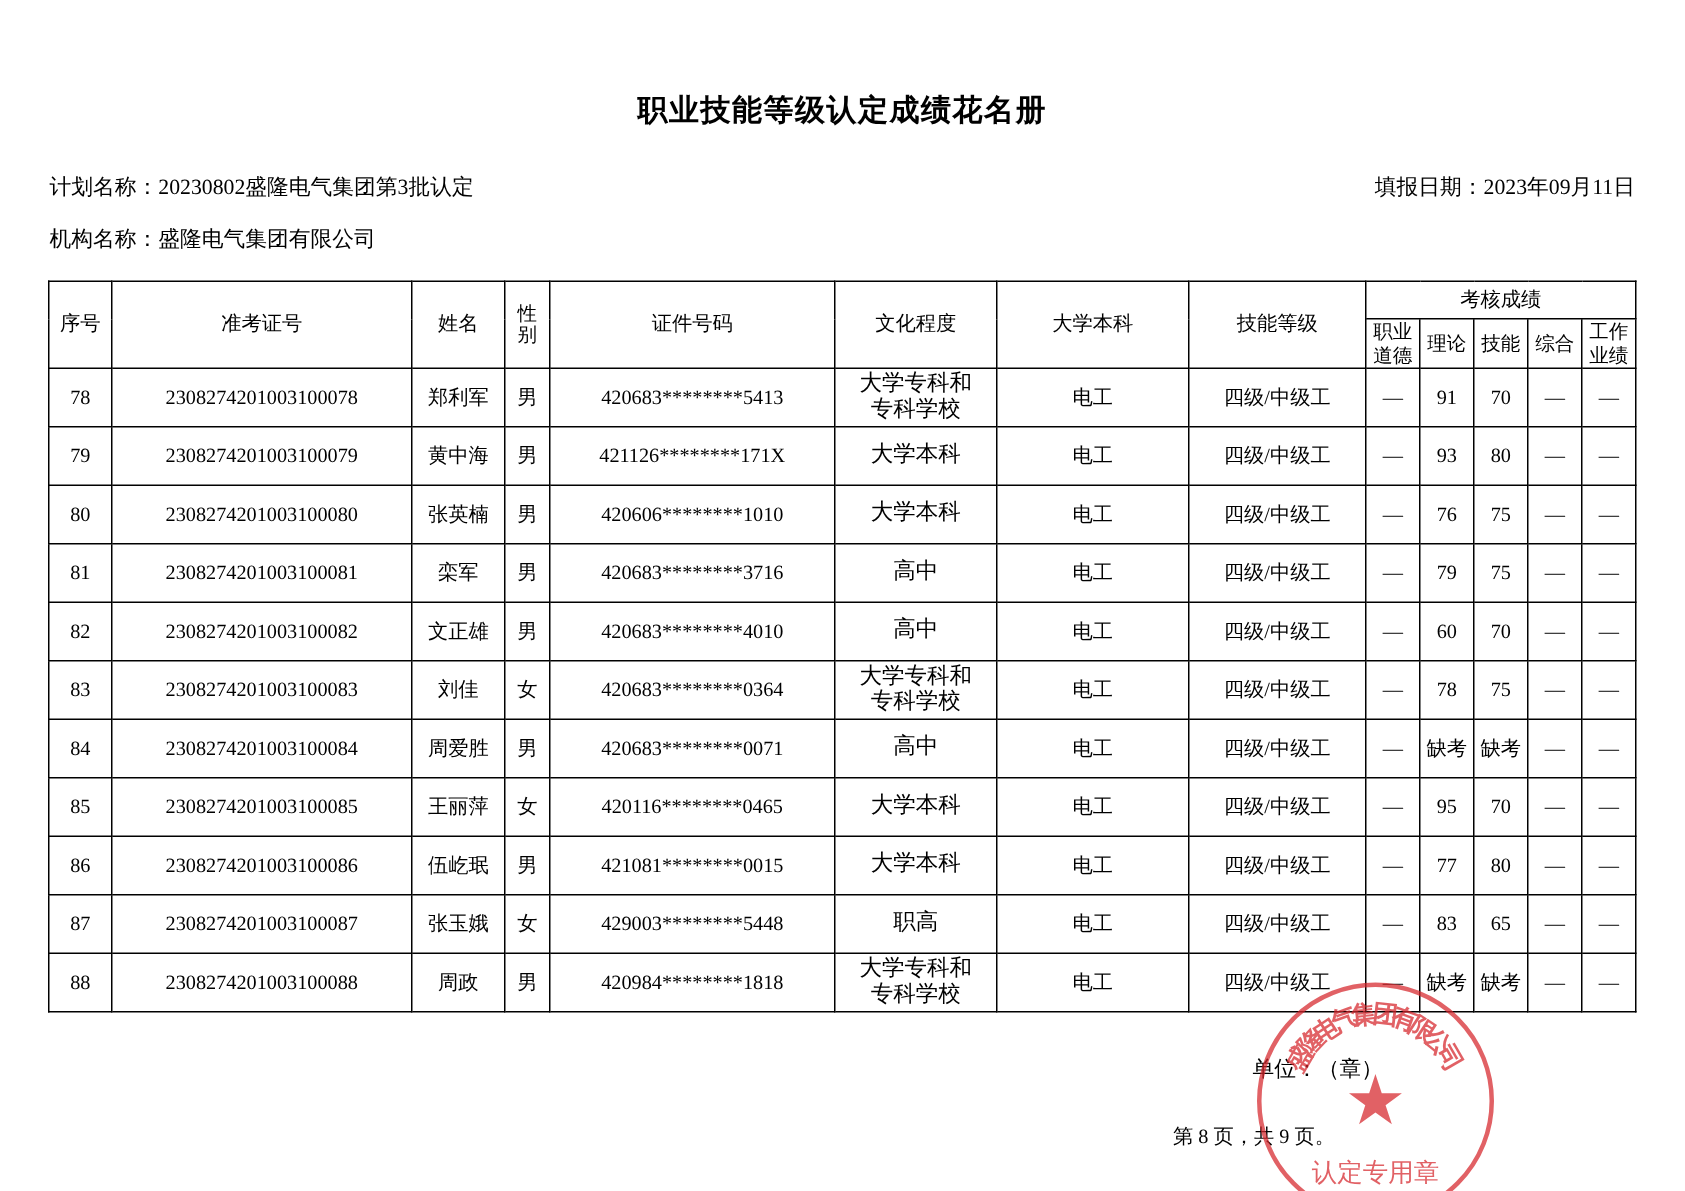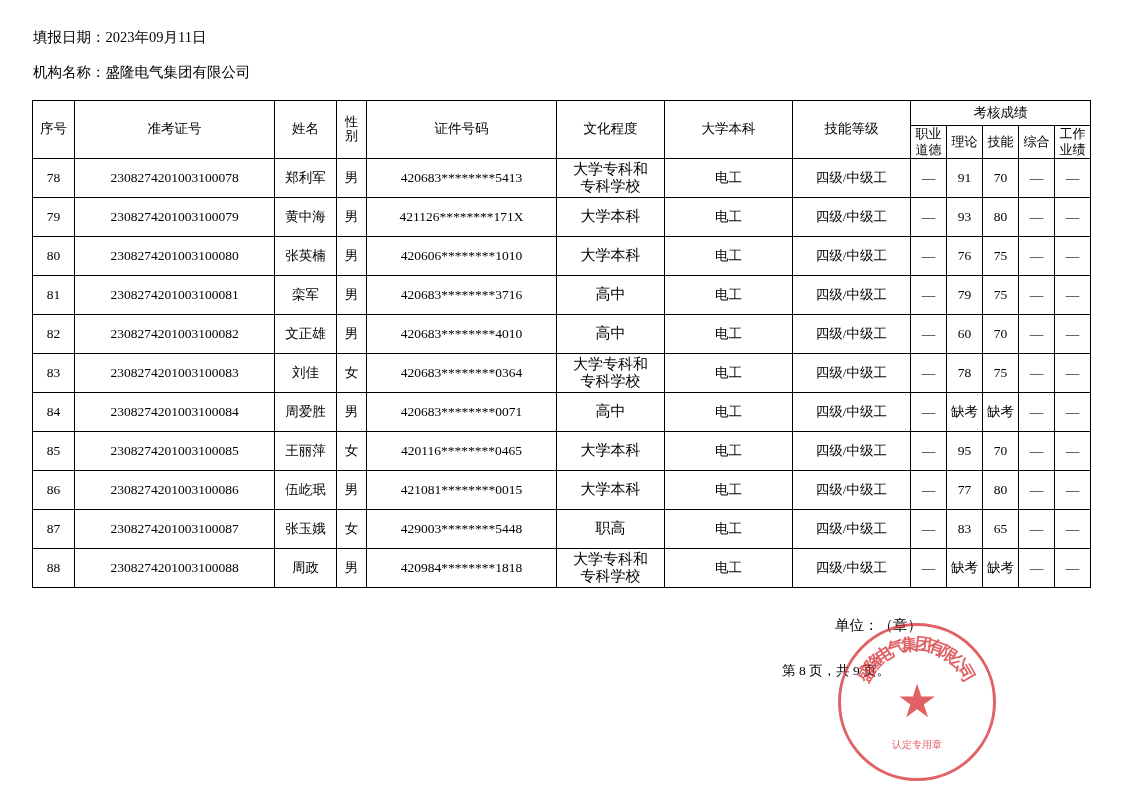--- a/index.html
+++ b/index.html
@@ -152,31 +152,35 @@
     font-family: "Liberation Serif", serif;
     transform-origin: center center;
     white-space: nowrap;
   }
   .stamp-bottom {
     position: absolute;
     left: 50%;
     top: 112px;
     transform: translateX(-50%);
     color: #d6252b;
-    font-size: 10px;
+    font-size: 17px;
     white-space: nowrap;
   }
 </style>
 </head>
 <body>
 
 <div class="page">
 
+  <div class="doc-title">职业技能等级认定成绩花名册</div>
 
   <div class="meta-row first">
+    <div class="meta-left">
+      <span class="meta-label">计划名称：</span><span class="meta-value">20230802盛隆电气集团第3批认定</span>
+    </div>
     <div class="meta-right">
       <span class="meta-label">填报日期：</span><span class="meta-value">2023年09月11日</span>
     </div>
   </div>
 
   <div class="meta-row second">
     <div class="meta-right">
       <span class="meta-label">机构名称：</span><span class="meta-value">盛隆电气集团有限公司</span>
     </div>
   </div>

